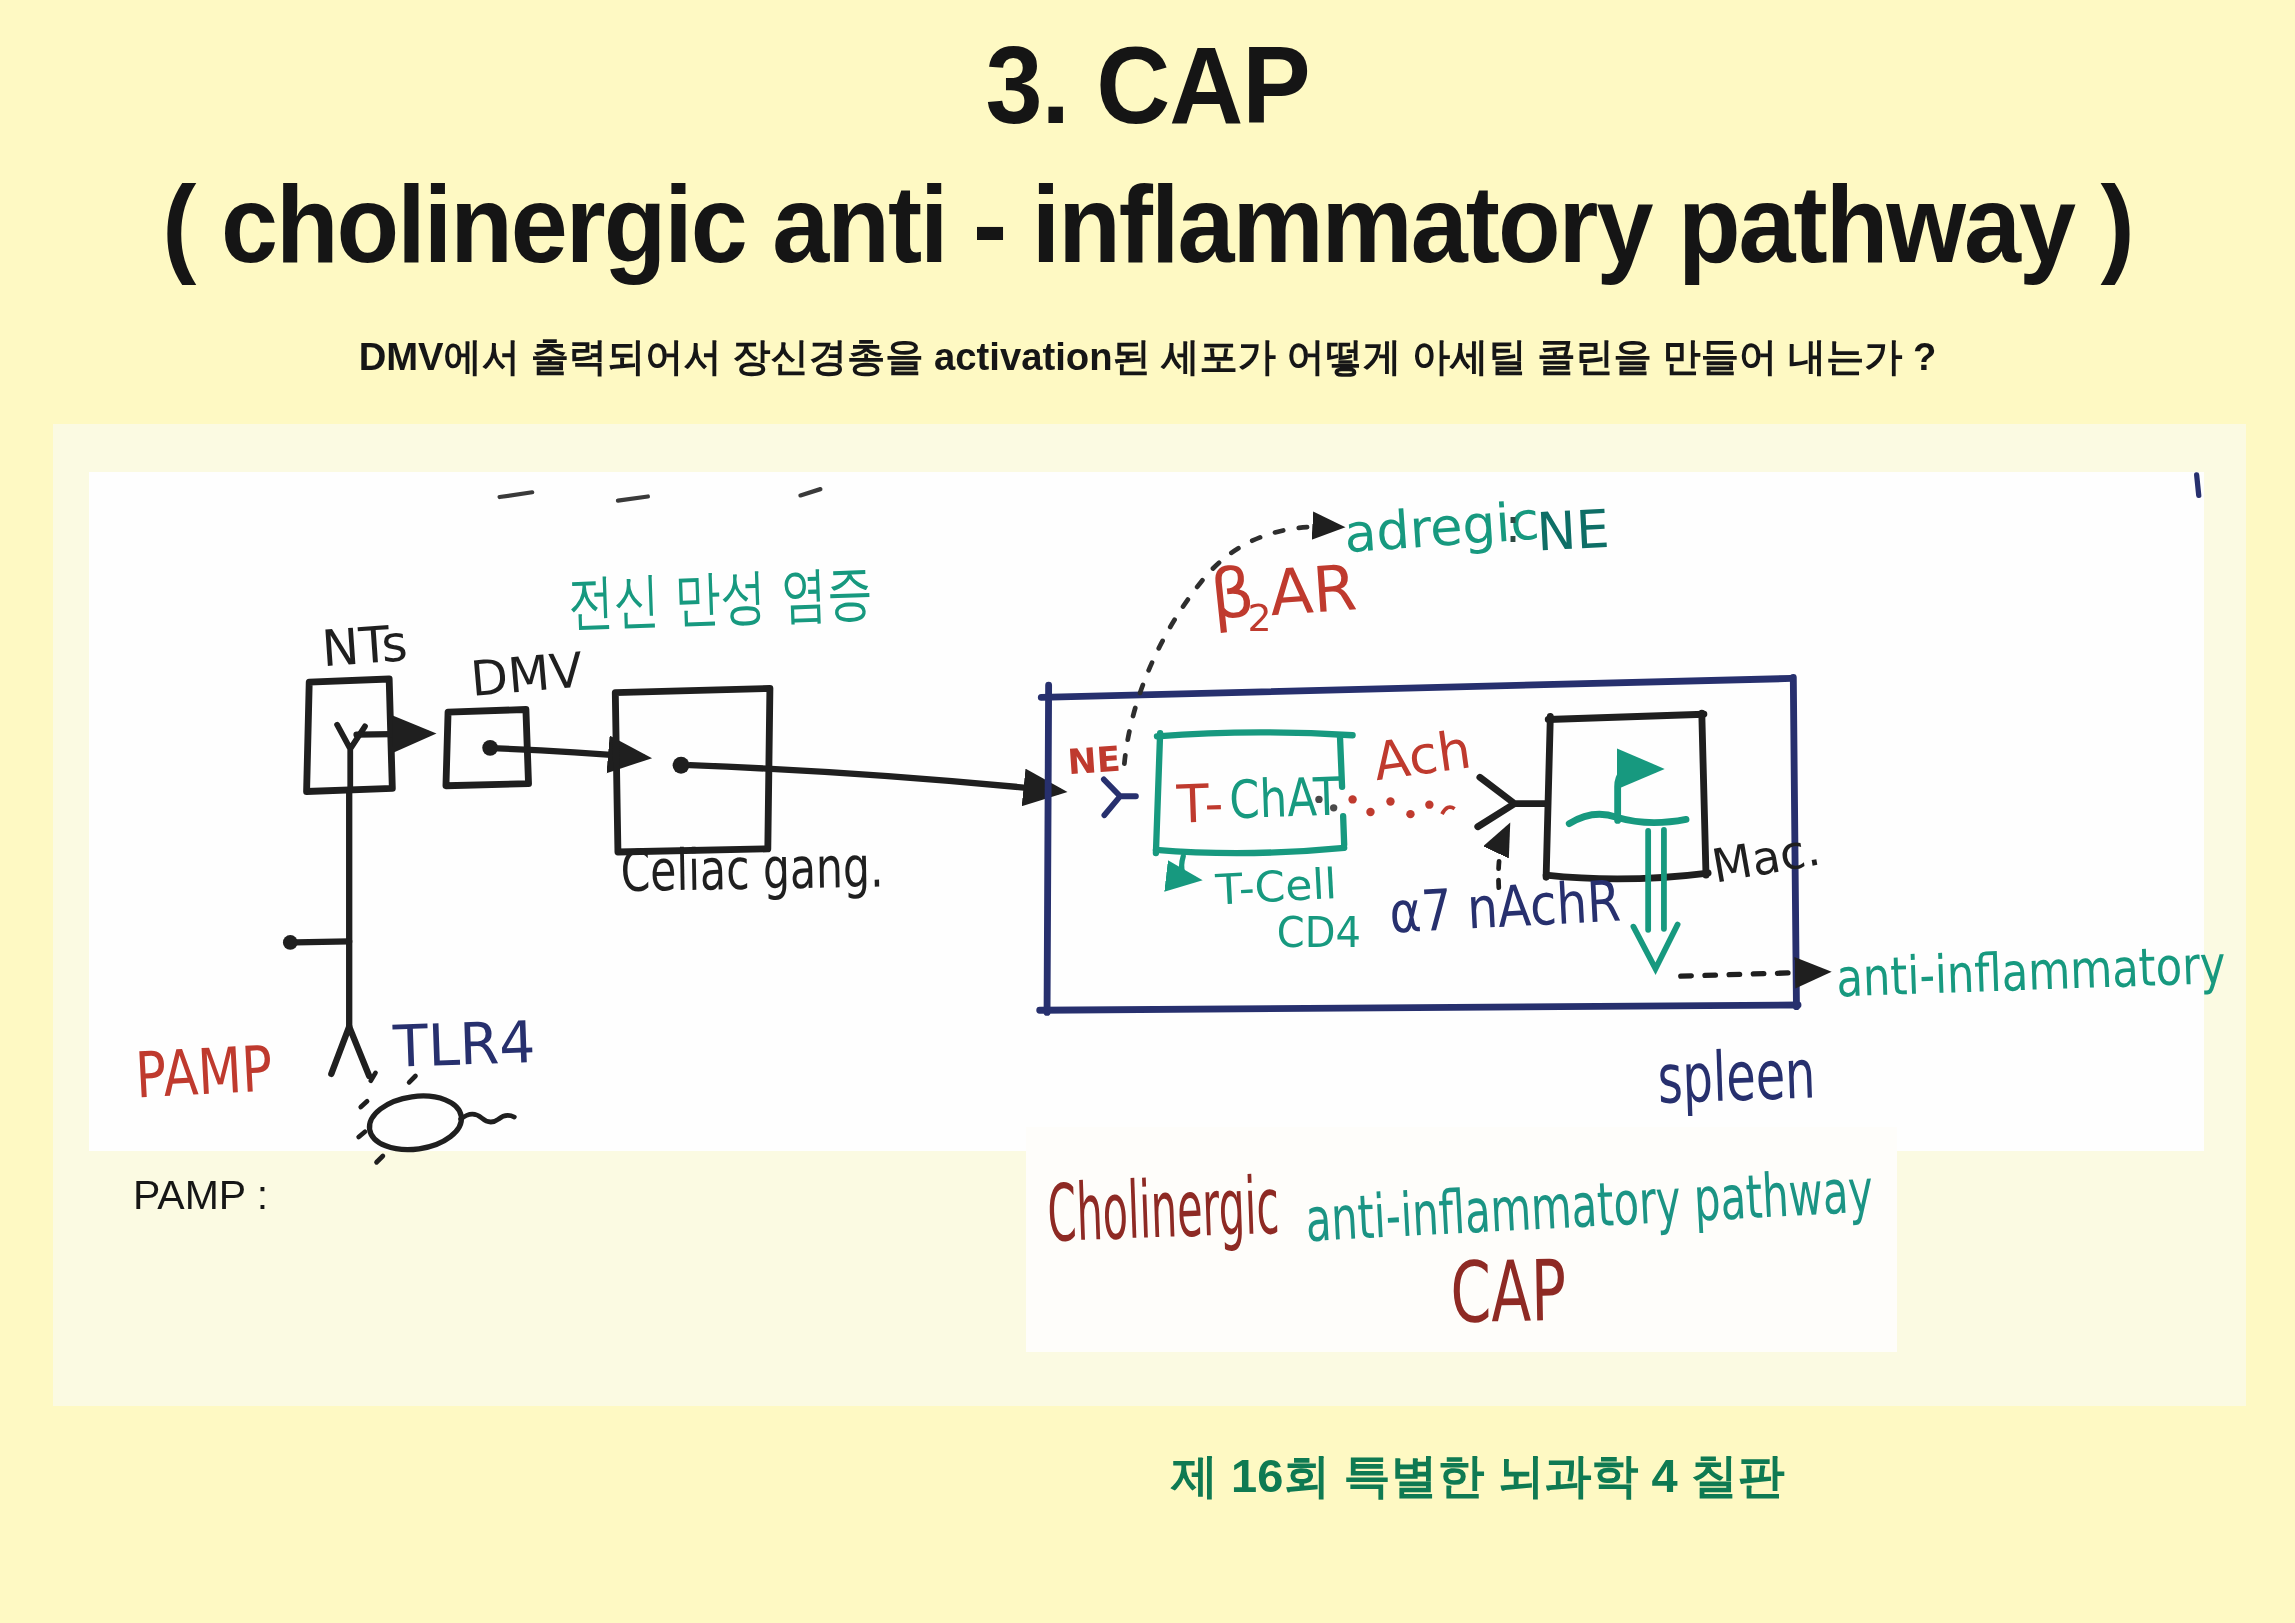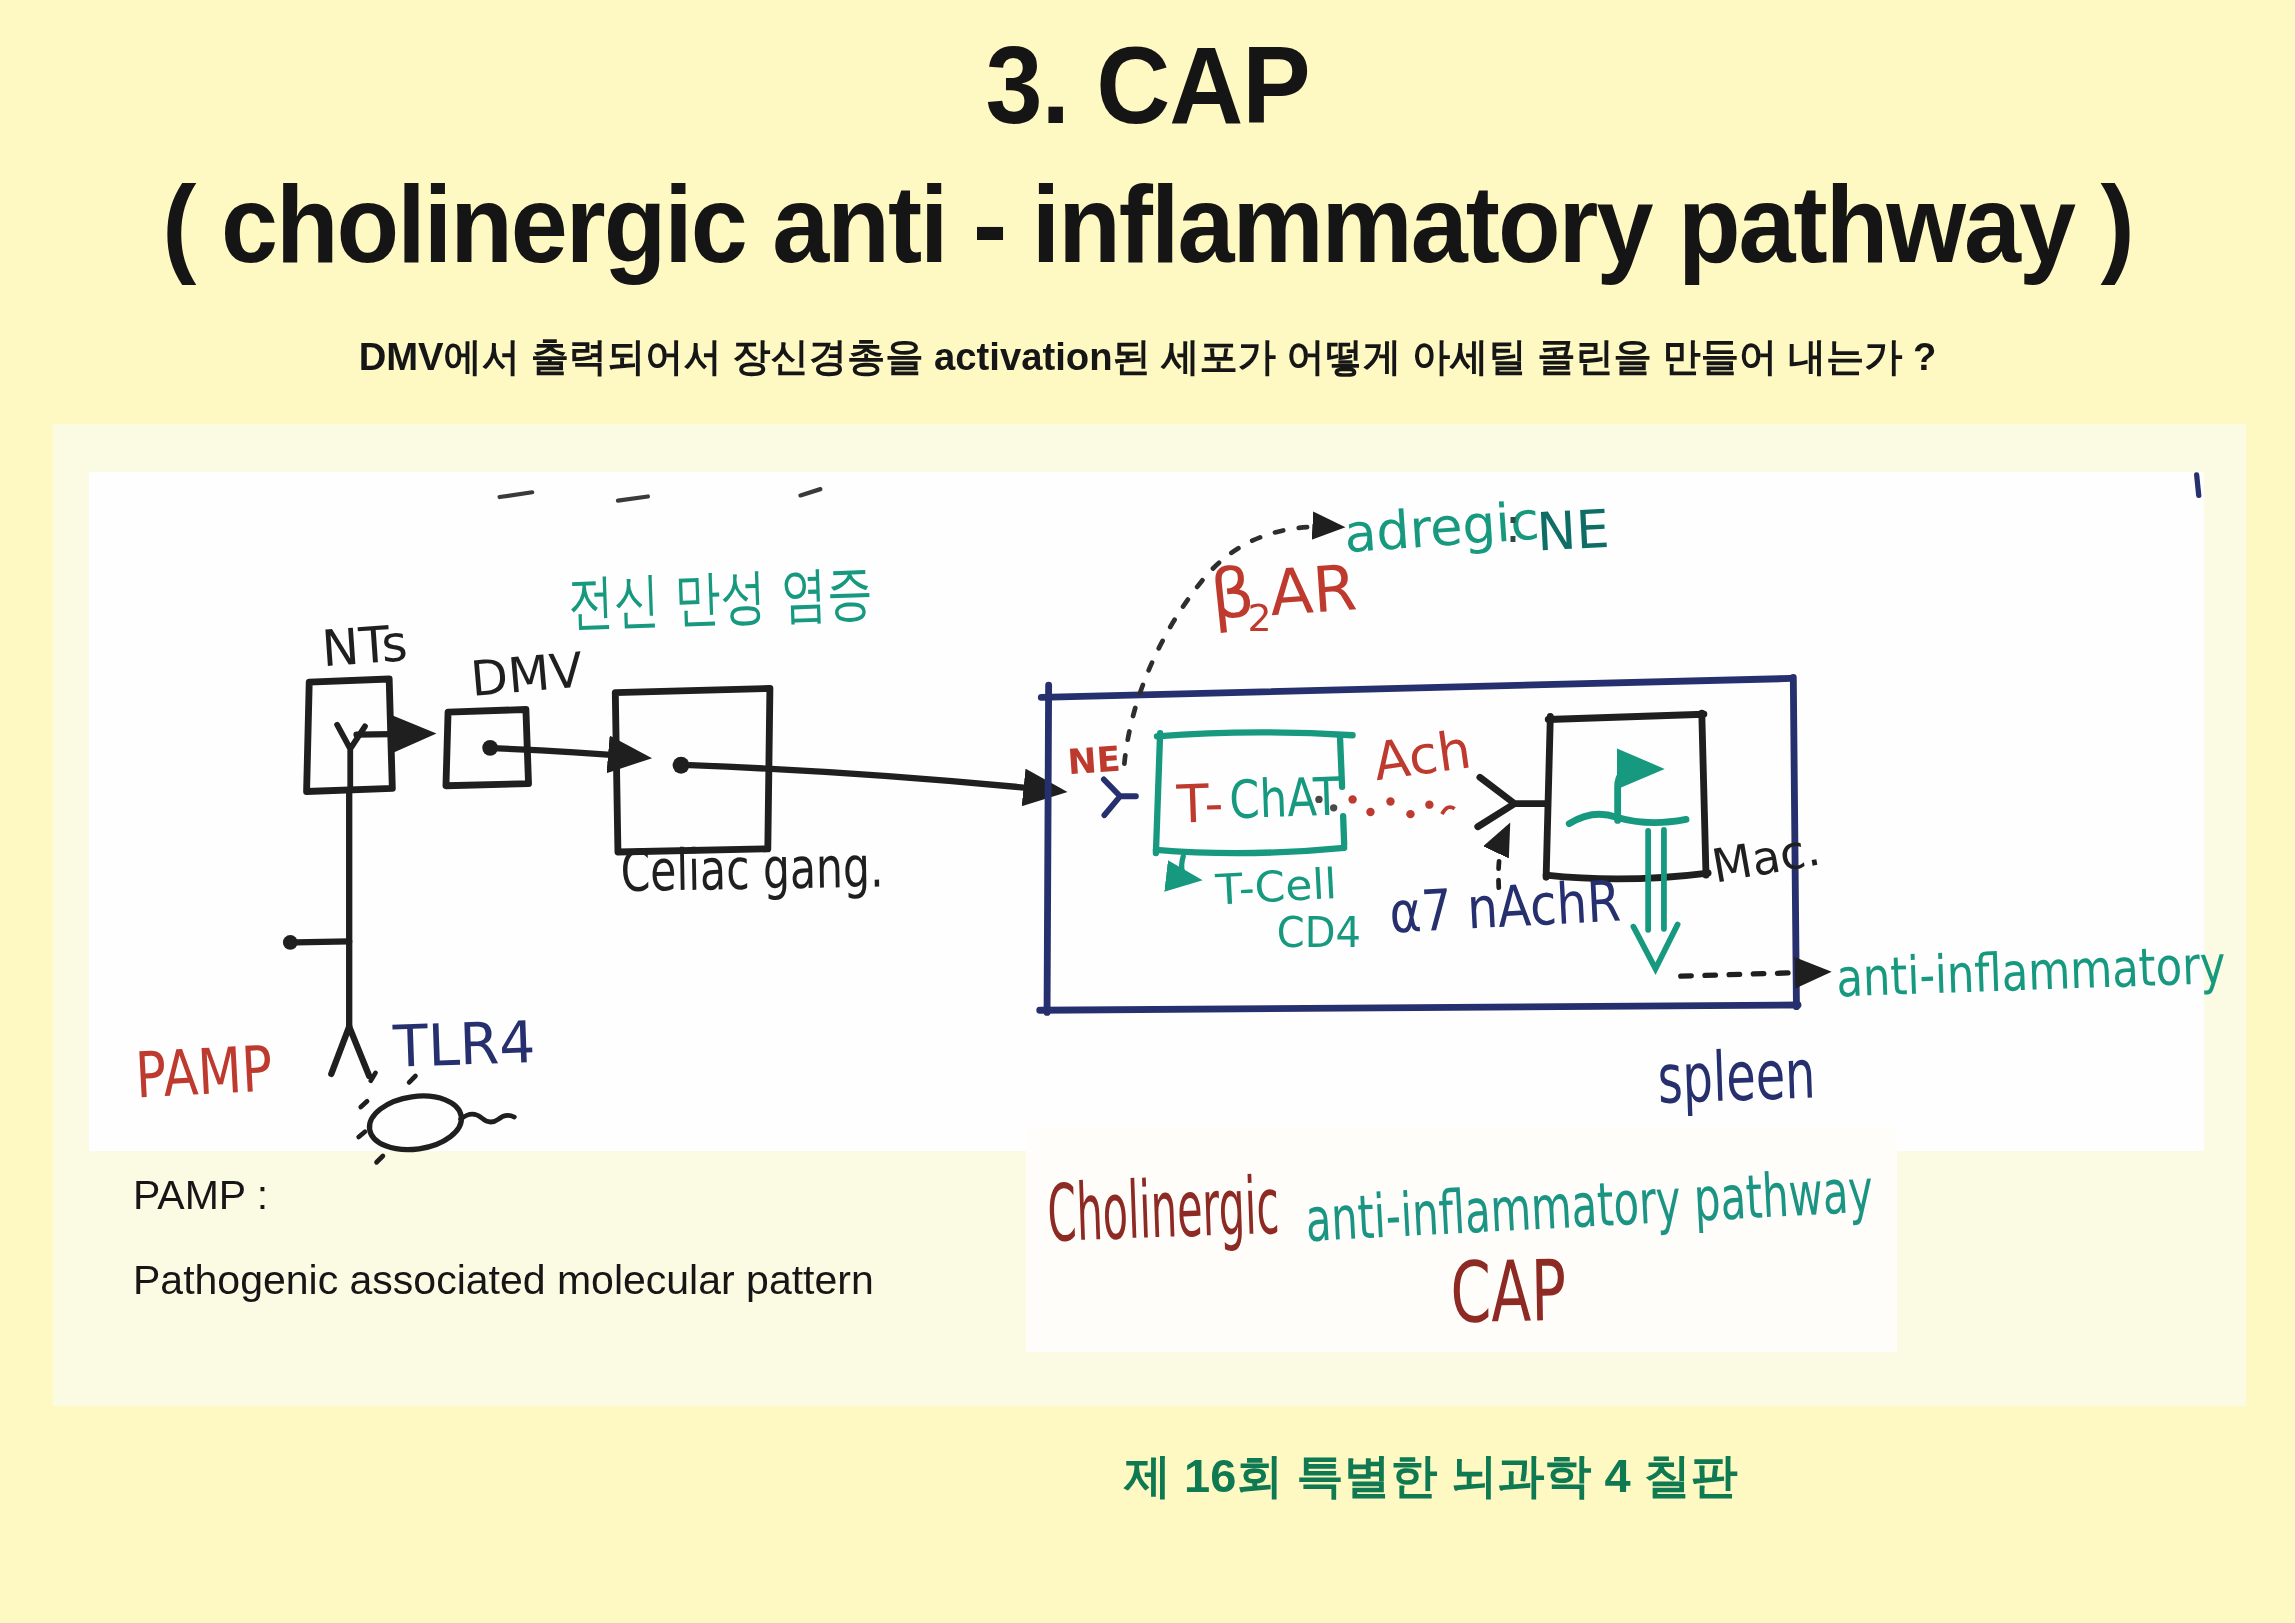--- a/index.html
+++ b/index.html
@@ -10,21 +10,21 @@
   .title-line1{font-size:109px;line-height:1.0;letter-spacing:-1.1px;}
   .title-line2{font-size:109px;line-height:1.0;margin-top:30.5px;letter-spacing:-2.1px;}
   .subtitle{position:absolute;left:0;top:330px;width:100%;text-align:center;color:#161616;
             font-size:39px;font-weight:bold;transform:scaleX(0.98);transform-origin:50% 0;}
   .panel{position:absolute;left:53px;top:424px;width:2193px;height:982px;background:#fbfae2;}
   .photo-a{position:absolute;left:89px;top:472px;width:2115px;height:679px;background:#fefefe;}
   .photo-b{position:absolute;left:1026px;top:1127px;width:871px;height:225px;background:#fefdfa;}
   .diagram-svg{position:absolute;left:0;top:0;width:2295px;height:1623px;}
   .notes{position:absolute;left:133px;top:1175px;color:#161616;font-size:41px;line-height:1.0;}
   .note-line2{margin-top:44px;}
-  .footer{position:absolute;left:1124px;top:1445px;color:#0f7a52;font-size:47px;font-weight:bold;}
+  .footer{position:absolute;left:1171px;top:1445px;color:#0f7a52;font-size:47px;font-weight:bold;}
   .hw{font-family:"DejaVu Sans",sans-serif;}
   svg text{white-space:pre;}
 </style>
 </head>
 <body>
 
 <div class="page">
 
   <div class="title-block">
     <div class="title-line1">3.  CAP</div>
@@ -171,19 +171,18 @@
       <text x="748" y="2024" font-size="110" fill="#27306e" textLength="270" lengthAdjust="spacingAndGlyphs" transform="rotate(-2 880 1990)">TLR4</text>
 
       <text x="1992" y="2352" font-size="150" fill="#8e2a24" textLength="440" lengthAdjust="spacingAndGlyphs" transform="rotate(-2 2210 2300)">Cholinergic</text>
       <text x="2482" y="2332" font-size="115" fill="#1b9484" textLength="1080" lengthAdjust="spacingAndGlyphs" transform="rotate(-3 3020 2290)">anti-inflammatory pathway</text>
       <text x="2758" y="2512" font-size="160" fill="#8e2a24" textLength="220" lengthAdjust="spacingAndGlyphs" transform="rotate(-1 2860 2460)">CAP</text>
     </g>
   </svg>
 
   <div class="notes">
     <div>PAMP :</div>
-    <div class="note-line2">Pathogenic associated molecular pattern</div>
   </div>
 
   <div class="footer">제 16회 특별한 뇌과학 4  칠판</div>
 
 </div>
 
 
 </body></html>

